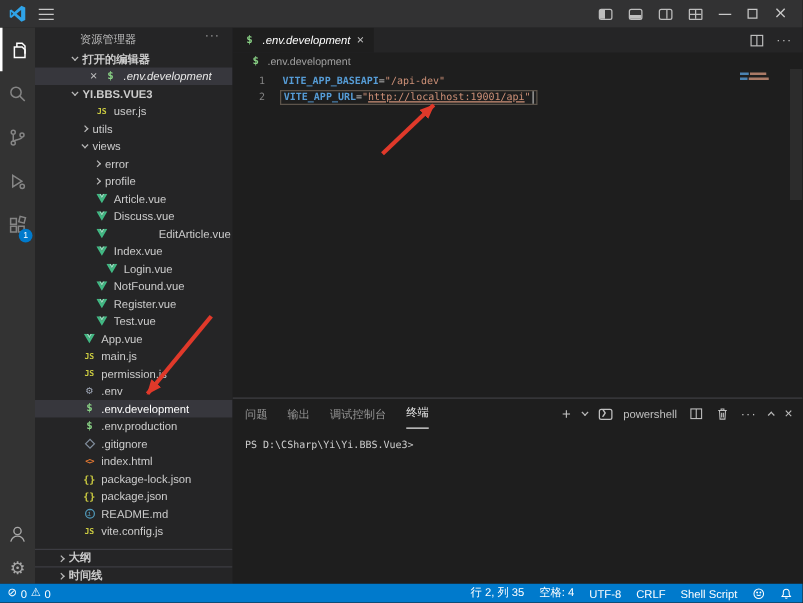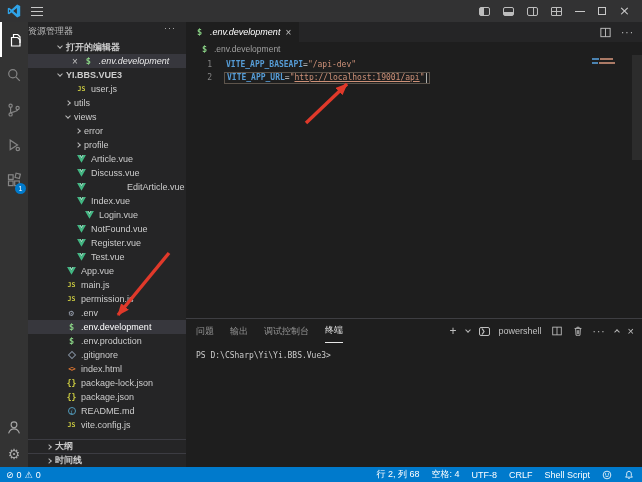--- a/index.html
+++ b/index.html
@@ -31,21 +31,21 @@
   .ab-item.active{border-left:2px solid #ffffff;}
   .ab-item svg{stroke:#858585;fill:none;stroke-width:1.2;}
   .ab-item.active svg{stroke:#ffffff;}
   .ab-badge{position:absolute;right:2px;bottom:3px;width:11px;height:11px;border-radius:50%;background:var(--accent,#007ACC);color:#fff;font-size:7px;display:flex;align-items:center;justify-content:center;}
   .ab-bottom{position:absolute;left:0;width:28px;display:flex;justify-content:center;}
   .ab-account{bottom:32px;}
   .ab-gear{bottom:6px;font-size:14px;color:#a8a8a8;cursor:pointer;line-height:14px;}
 
   
   .sidebar{position:absolute;left:28px;top:22px;width:158px;bottom:15px;background:#252526;overflow:hidden;font-size:9px;z-index:3;}
-  .sb-title{height:18px;display:flex;align-items:center;color:#bbbbbb;position:relative;}
+  .sb-title{height:18px;display:flex;align-items:center;padding-left:36px;color:#bbbbbb;position:relative;}
   .sb-more{position:absolute;right:10px;top:1px;color:#bbbbbb;letter-spacing:1px;cursor:pointer;}
   .sec-h{height:14px;display:flex;align-items:center;gap:4px;padding-left:30px;font-weight:bold;color:#cccccc;cursor:pointer;}
   .chev{width:4px;height:4px;border-right:1px solid #b8b8b8;border-bottom:1px solid #b8b8b8;display:inline-block;flex:0 0 auto;}
   .chev.down{transform:rotate(45deg);margin-top:-2px;}
   .chev.right{transform:rotate(-45deg);}
   .chev.up{transform:rotate(-135deg);margin-top:2px;}
   .oe-item{height:14px;display:flex;align-items:center;gap:5px;padding-left:44px;background:#37373D;cursor:pointer;}
   .oe-item .lbl{font-style:italic;color:#e8e8e8;}
   .oe-close{color:#c0c0c0;font-size:10px;line-height:9px;cursor:pointer;}
   .tree{position:relative;}
@@ -469,21 +469,21 @@
   <div class="statusbar">
     <span class="st-left">
       <span class="st-item">
         <span class="st-sym">⊘</span>
         <span>0</span>
         <span class="st-sym">⚠</span>
         <span>0</span>
       </span>
     </span>
     <span class="st-right">
-      <span class="st-item">行 2, 列 68</span>
+      <span class="st-item">行 2, 列 35</span>
       <span class="st-item">空格: 4</span>
       <span class="st-item">UTF-8</span>
       <span class="st-item">CRLF</span>
       <span class="st-item">Shell Script</span>
       <span class="st-item">
         <svg width="10" height="10" viewBox="0 0 12 12" stroke-width="1">
             <circle cx="6" cy="6" r="4.6"></circle>
             <path d="M4 7c.6.9 3.4.9 4 0"></path>
             <circle cx="4.4" cy="4.8" r="0.4" fill="#fff"></circle>
             <circle cx="7.6" cy="4.8" r="0.4" fill="#fff"></circle>

